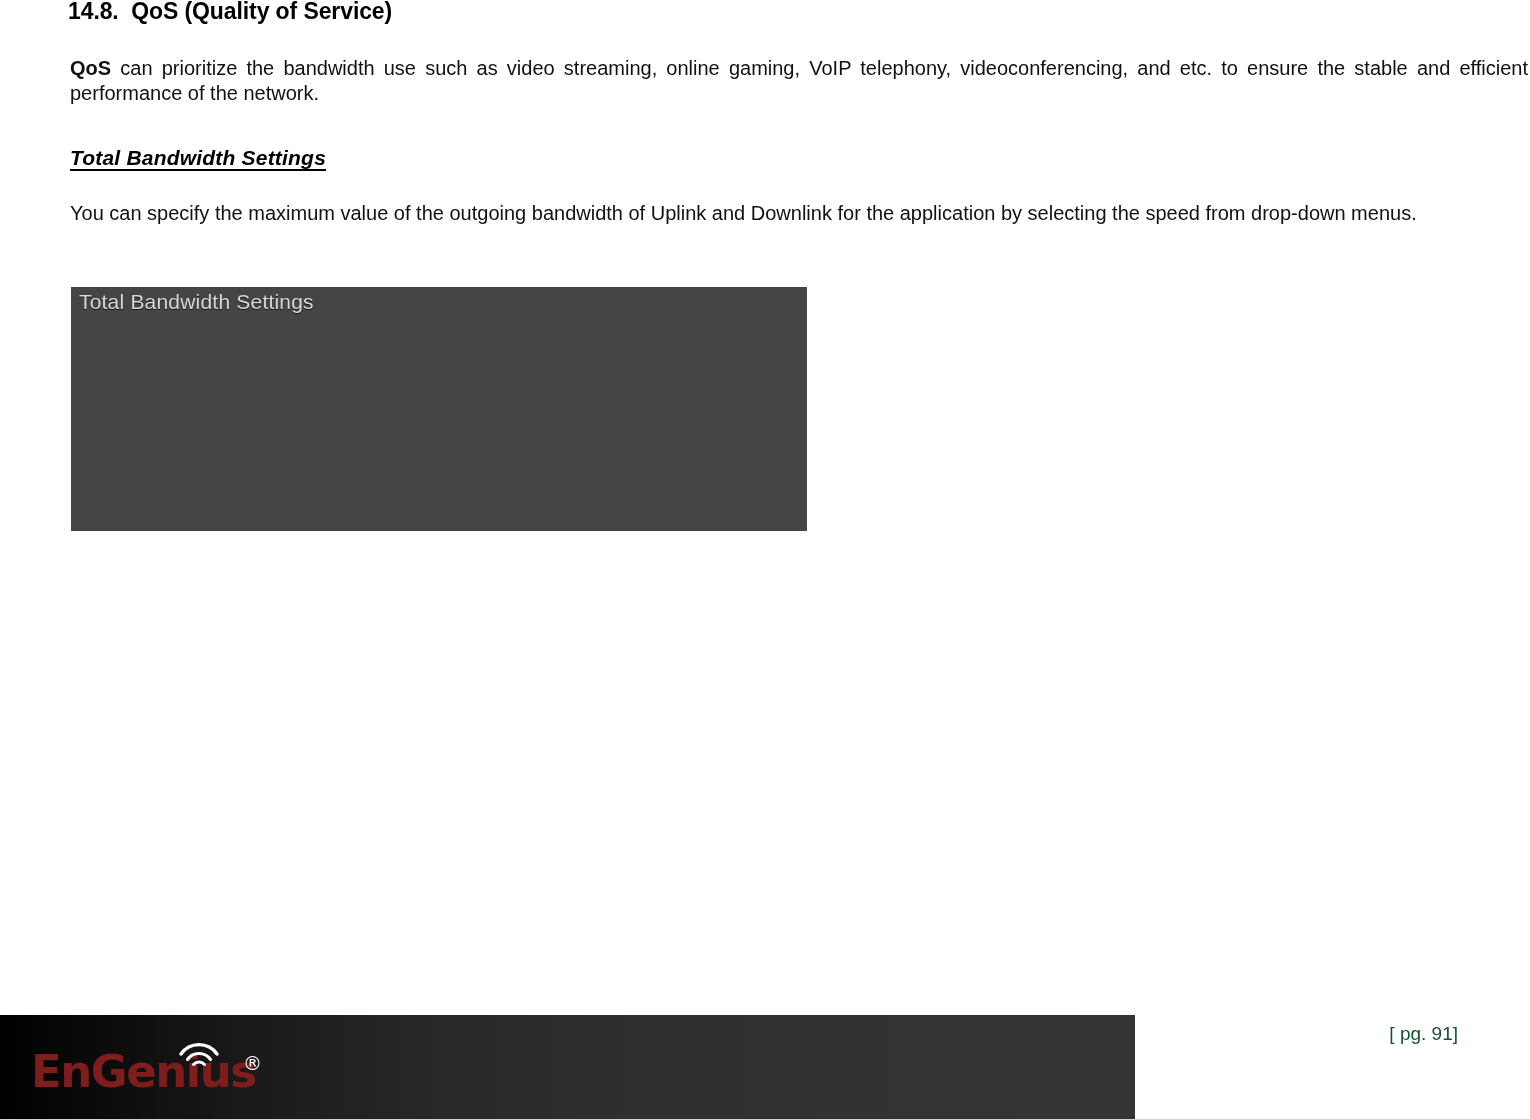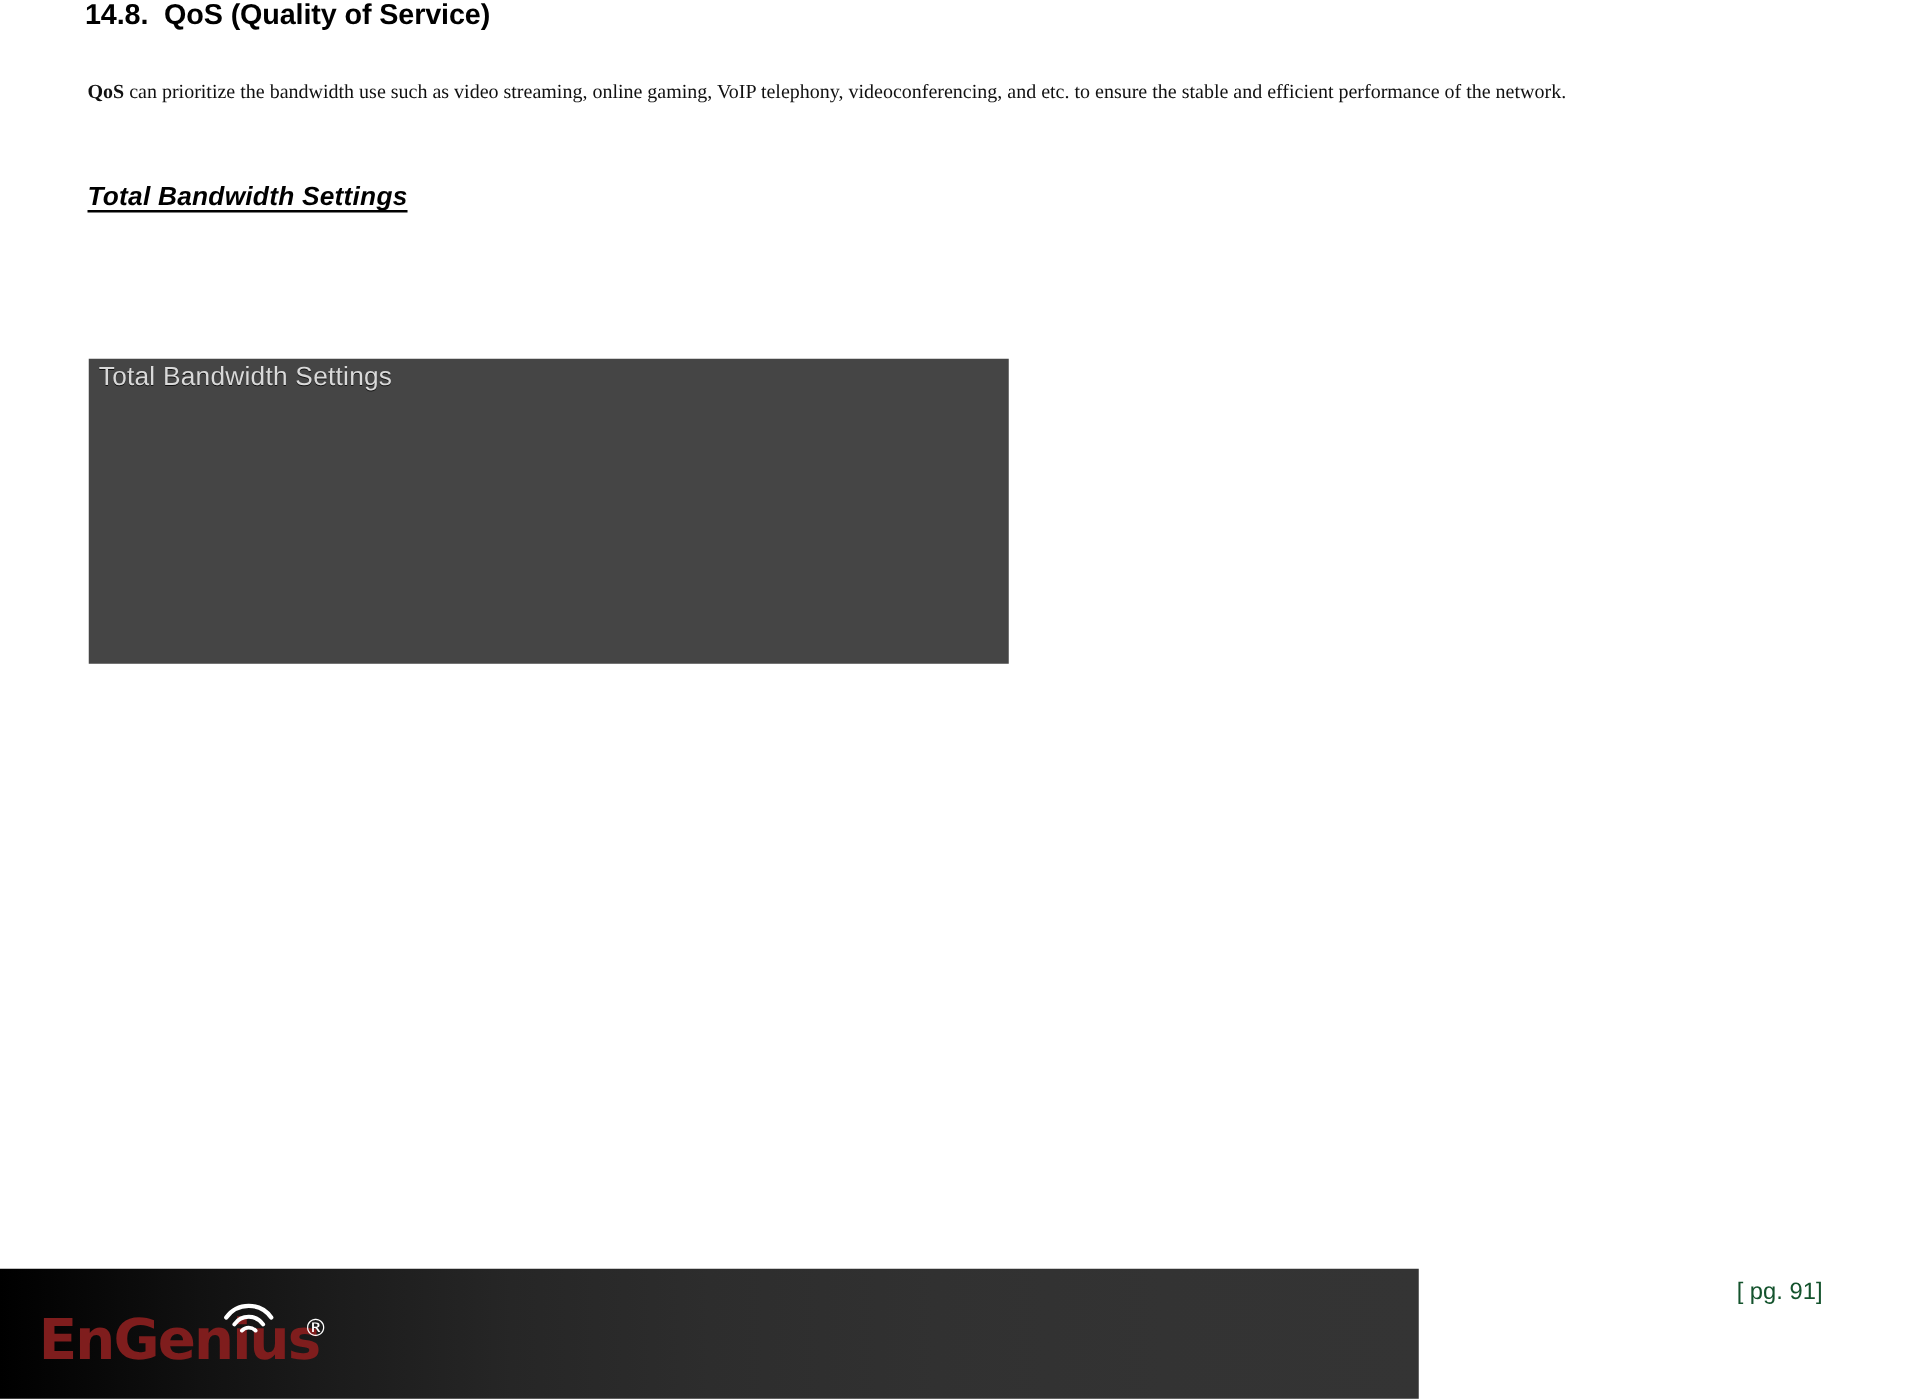--- a/index.html
+++ b/index.html
@@ -31,25 +31,24 @@
     font-size: 23px;
     font-weight: bold;
     letter-spacing: -0.1px;
     white-space: pre;
   }
 
   .para {
     position: absolute;
     left: 70px;
     width: 1458px;
-    font-size: 16px;
-    line-height: 36px;
+    font-size: 20px;
+    line-height: 25px;
     text-align: justify;
     color: #111111;
-    font-family: Liberation Serif, serif;
   }
   .para .b { font-weight: bold; }
 
   #para-intro { top: 56px; }
   #para-body  { top: 201px; }
 
   .sub-heading {
     position: absolute;
     left: 70px;
     top: 146px;
@@ -150,20 +149,21 @@
 <div class="page">
 
   <div class="doc-heading">14.8.  QoS (Quality of Service)</div>
 
   <div class="para" id="para-intro">
     <span class="b">QoS</span><span> can prioritize the bandwidth use such as video streaming, online gaming, VoIP telephony, videoconferencing, and etc. to ensure the stable and efficient performance of the network.</span>
   </div>
 
   <div class="sub-heading">Total Bandwidth Settings</div>
 
+  <div class="para" id="para-body">You can specify the maximum value of the outgoing bandwidth of Uplink and Downlink for the application by selecting the speed from drop-down menus.</div>
 
   <div class="ui-panel">
 
     <div class="ui-title">Total Bandwidth Settings</div>
 
     <div class="row" id="row-uplink">
       
       
     </div>
 

